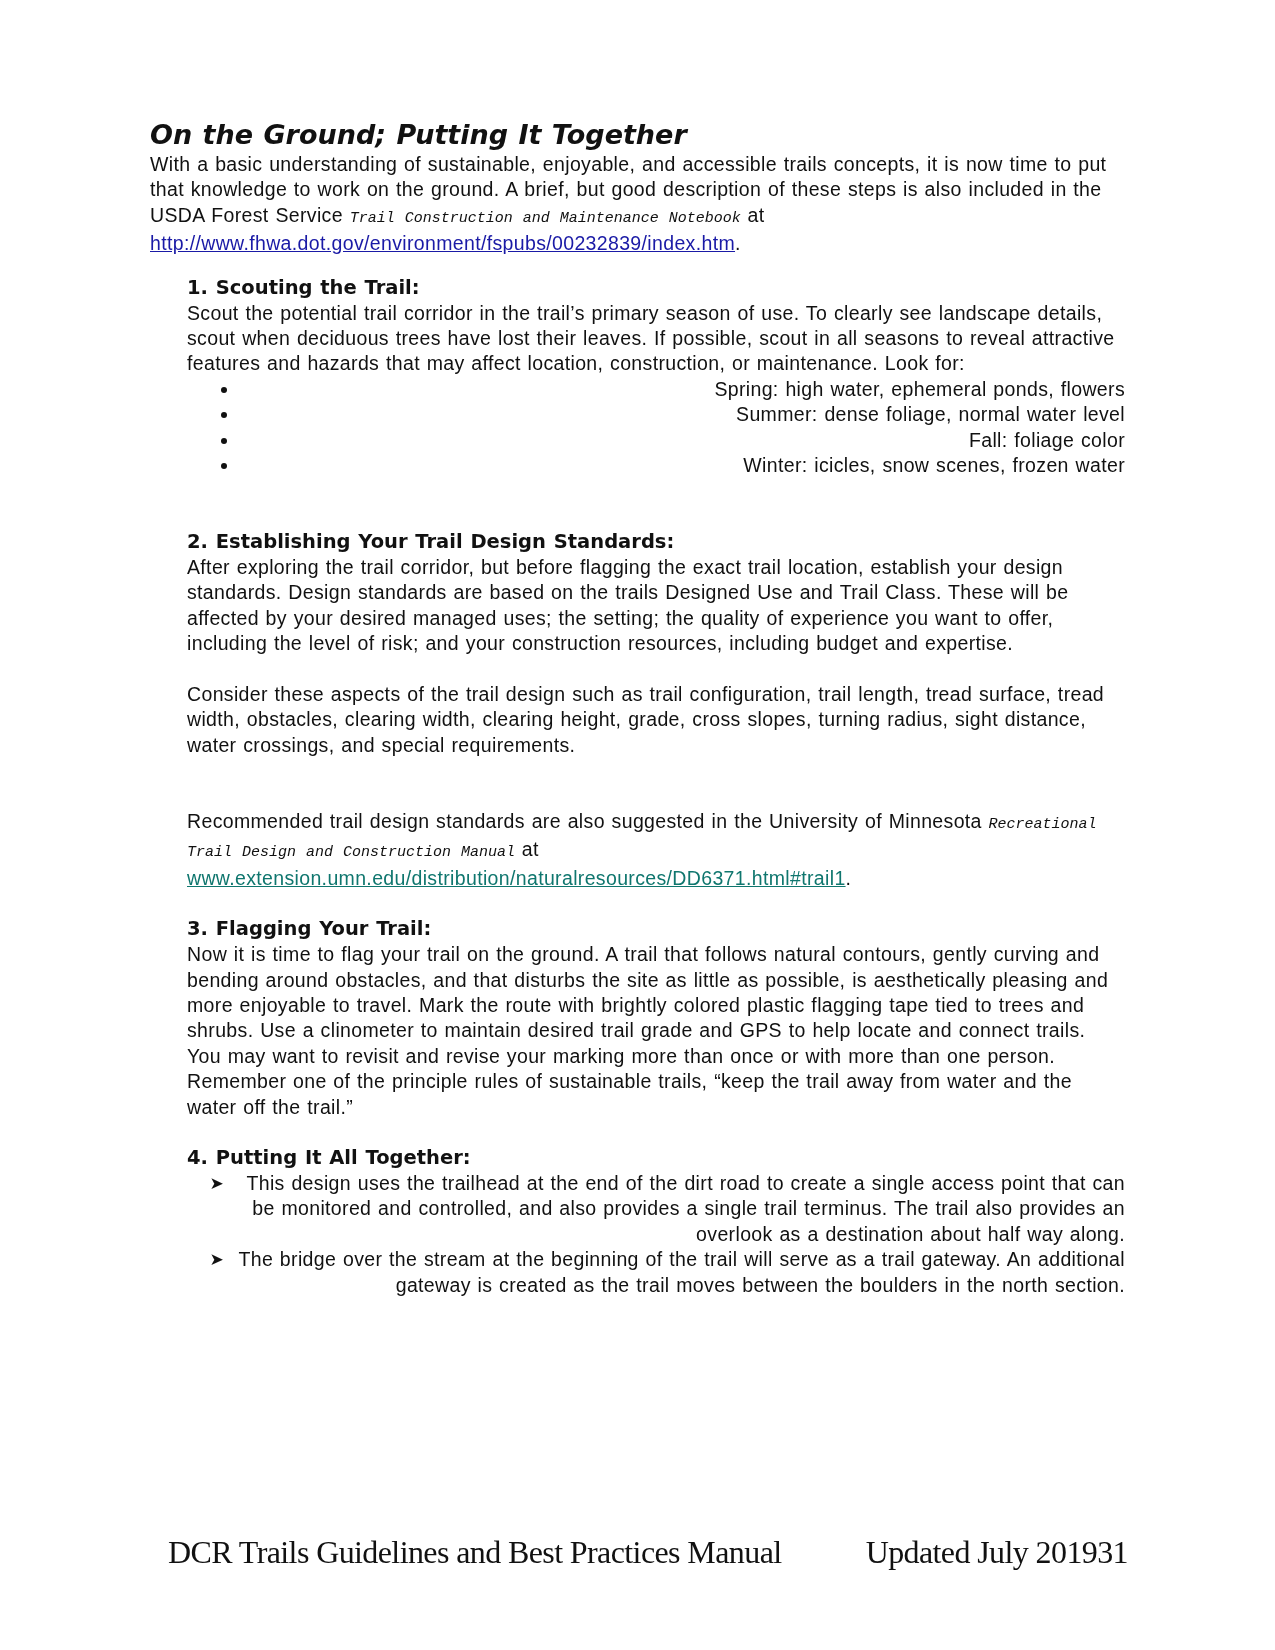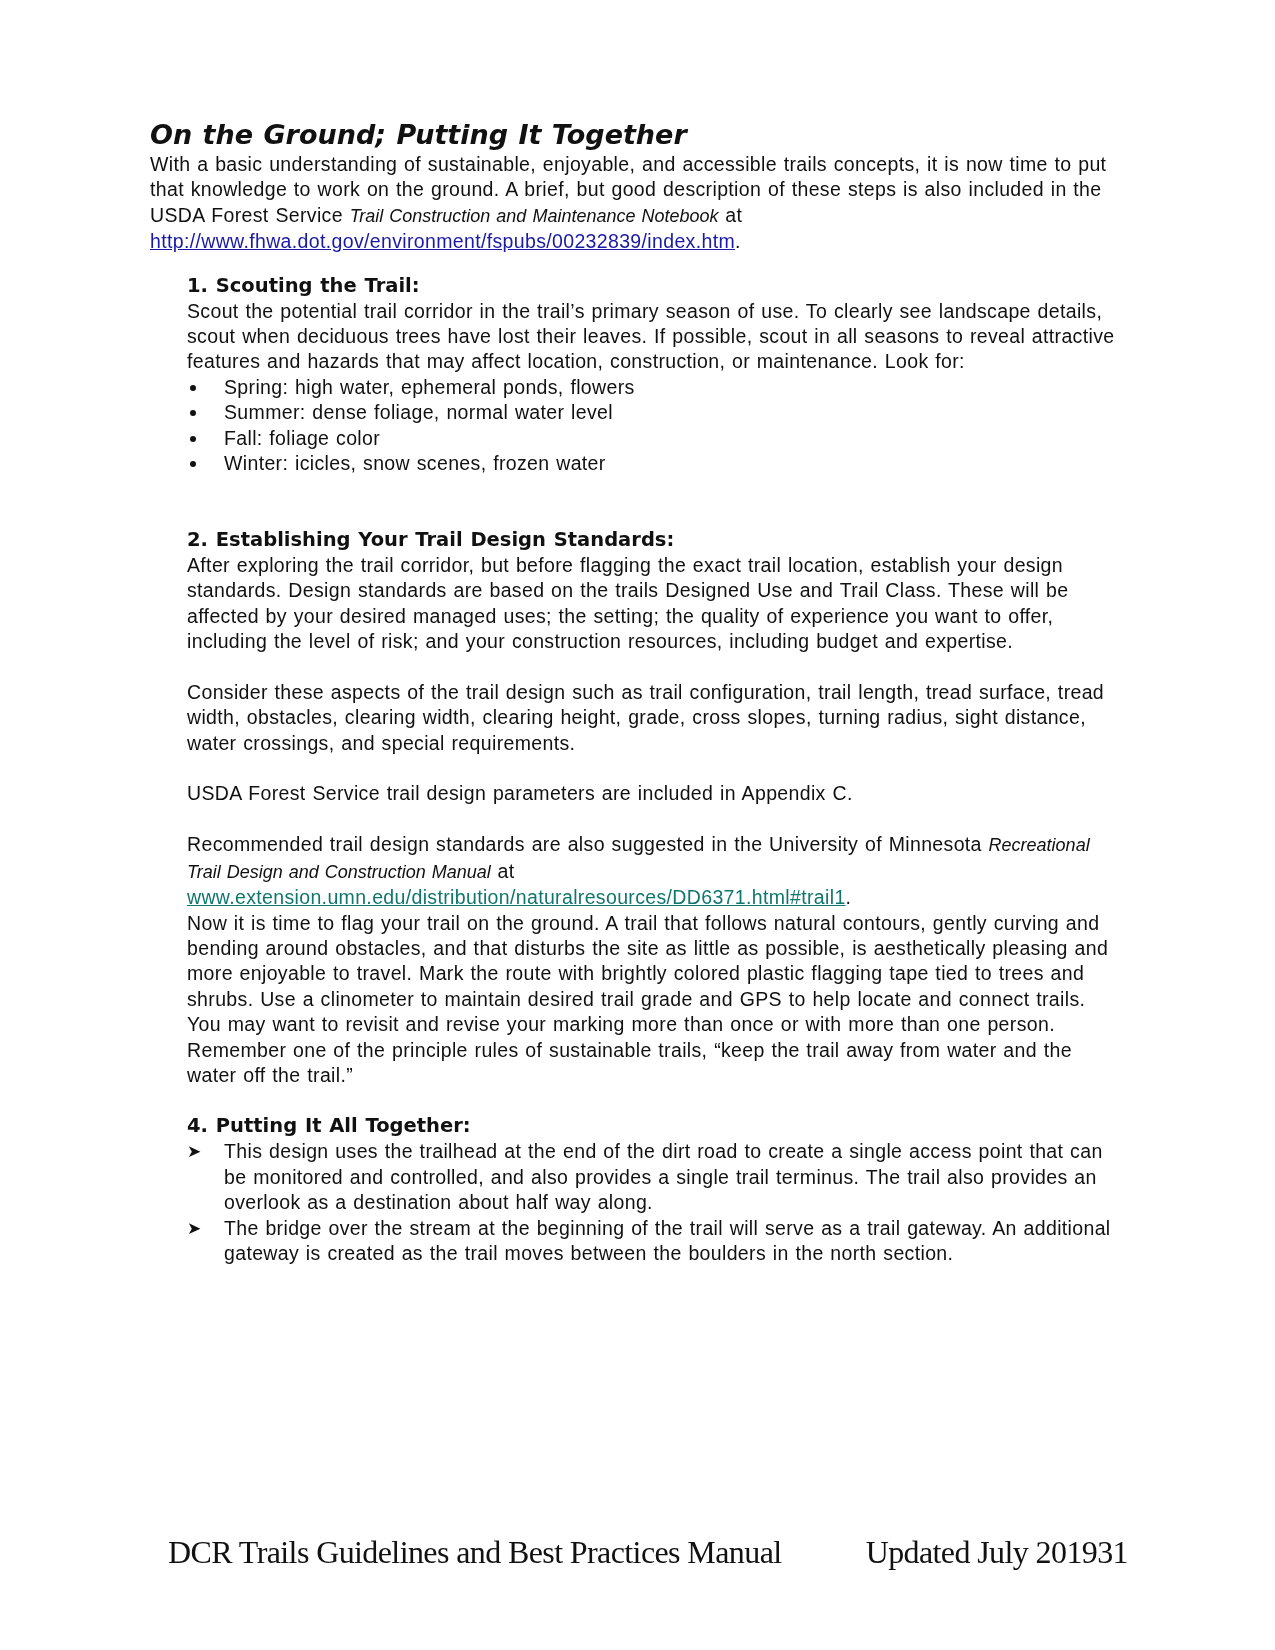--- a/index.html
+++ b/index.html
@@ -16,23 +16,23 @@
   }
   p { margin: 0; }
   .indent { padding-left: 37px; }
   .sec-head {
     font-family: "DejaVu Sans", sans-serif; font-weight: bold; font-size: 19.5px;
     line-height: 26px; letter-spacing: 0; margin-top: 25px;
   }
   .sec-head.first { margin-top: 18px; }
   .gap { height: 25.4px; }
   .link { color: #1a1aa6; text-decoration: underline; }
-  .ital { font-style: italic; font-family: Liberation Sans, sans-serif; letter-spacing: 0; font-size: 18px; }
+  .ital { font-style: italic; font-family: Liberation Mono, monospace; letter-spacing: 0; font-size: 15px; }
   ul.bul { list-style: none; margin: 0; padding: 0; }
-  ul.bul li { position: relative; padding-left: 37px; }
+  ul.bul li { position: relative; padding-left: 37px; text-align: right; }
   ul.bul li .mark { position: absolute; left: 0; top: 0; width: 37px; }
   .dot { display: inline-block; width: 6px; height: 6px; border-radius: 50%; background: #111; position: relative; top: -3px; left: 3px; }
   .arrow { font-size: 17px; }
   .footer {
     position: absolute; left: 168px; top: 1537px; width: 960px;
     font-family: "Liberation Serif", serif; font-size: 32px; line-height: 30px;
     display: flex; justify-content: space-between; letter-spacing: -0.6px;
   }
   .footer .right span + span { }
 </style>
@@ -55,24 +55,24 @@
         <li><span class="mark"><span class="dot"></span></span><span>Fall: foliage color</span></li>
         <li><span class="mark"><span class="dot"></span></span><span>Winter: icicles, snow scenes, frozen water</span></li>
       </ul>
       <div class="gap"></div>
 
       <div class="sec-head">2. Establishing Your Trail Design Standards:</div>
       <p>After exploring the trail corridor, but before flagging the exact trail location, establish your design standards.  Design standards are based on the trails Designed Use and Trail Class.  These will be affected by your desired managed uses; the setting; the quality of experience you want to offer, including the level of risk; and your construction resources, including budget and expertise.</p>
       <div class="gap"></div>
       <p>Consider these aspects of the trail design such as trail configuration, trail length, tread surface, tread width, obstacles, clearing width, clearing height, grade, cross slopes, turning radius, sight distance, water crossings, and special requirements.</p>
       <div class="gap"></div>
-      <p>USDA Forest Service trail design parameters are included in Appendix C.</p>
       <div class="gap"></div>
       <p><span>Recommended trail design standards are also suggested in the University of Minnesota </span><span class="ital">Recreational Trail Design and Construction Manual</span><span> at </span><br><a class="link" style="color: #0f766e;">www.extension.umn.edu/distribution/naturalresources/DD6371.html#trail1</a><span>.</span></p>
 
+      <div class="sec-head">3. Flagging Your Trail:</div>
       <p>Now it is time to flag your trail on the ground.  A trail that follows natural contours, gently curving and bending around obstacles, and that disturbs the site as little as possible, is aesthetically pleasing and more enjoyable to travel. Mark the route with brightly colored plastic flagging tape tied to trees and shrubs.  Use a clinometer to maintain desired trail grade and GPS to help locate and connect trails. You may want to revisit and revise your marking more than once or with more than one person. Remember one of the principle rules of sustainable trails, “keep the trail away from water and the water off the trail.”</p>
 
       <div class="sec-head">4. Putting It All Together:</div>
       <ul class="bul">
         <li><span class="mark arrow">➤</span><span>This design uses the trailhead at the end of the dirt road to create a single access point that can be monitored and controlled, and also provides a single trail terminus. The trail also provides an overlook as a destination about half way along.</span></li>
         <li><span class="mark arrow">➤</span><span>The bridge over the stream at the beginning of the trail will serve as a trail gateway. An additional gateway is created as the trail moves between the boulders in the north section.</span></li>
       </ul>
     </div>
   </div>
 

